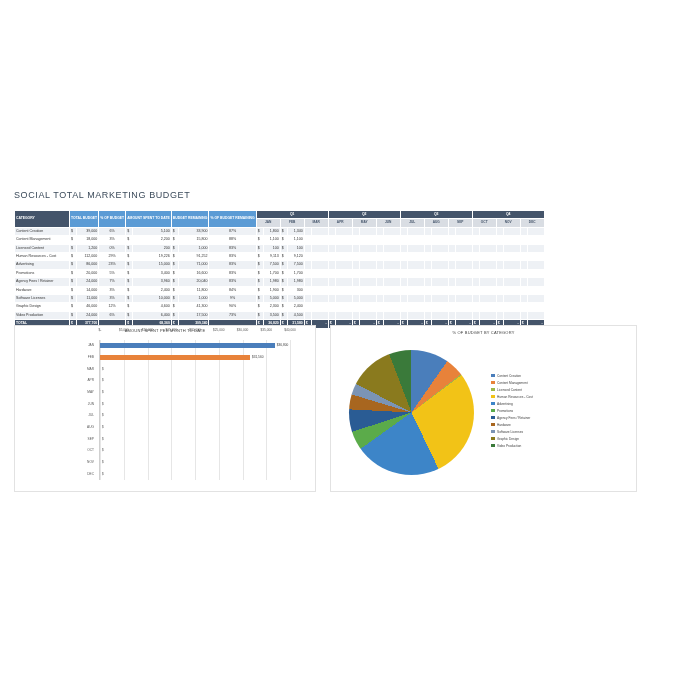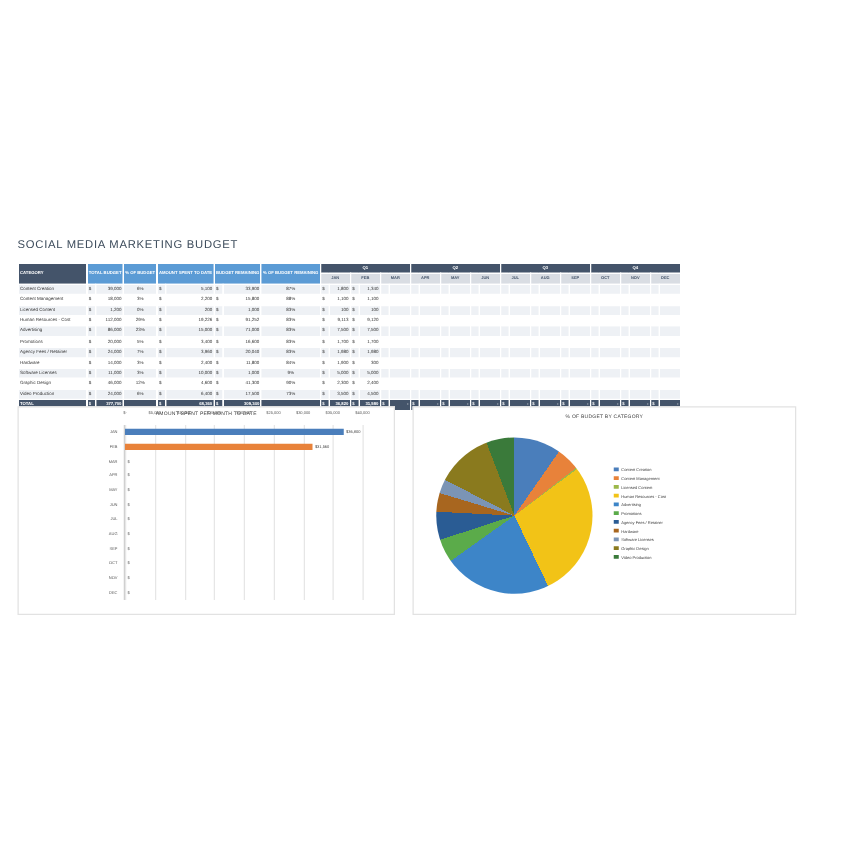--- a/index.html
+++ b/index.html
@@ -204,21 +204,21 @@
     height: 3.5px;
     margin-right: 2.5px;
     flex: 0 0 auto;
   }
 </style>
 </head>
 <body>
 
 <div class="page">
 
-  <div class="sheet-title">SOCIAL MEDIA MARKETING BUDGET</div>
+  <div class="sheet-title">SOCIAL TOTAL MARKETING BUDGET</div>
 
   <table class="budget-table">
     <thead>
       <tr>
         <th class="hdr-dark cat" rowspan="2">CATEGORY</th>
         <th class="hdr-blue colw-budget" colspan="2" rowspan="2">TOTAL BUDGET</th>
         <th class="hdr-blue colw-pct" rowspan="2">% OF BUDGET</th>
         <th class="hdr-blue colw-spent" colspan="2" rowspan="2">AMOUNT SPENT TO DATE</th>
         <th class="hdr-blue colw-rem" colspan="2" rowspan="2">BUDGET REMAINING</th>
         <th class="hdr-blue colw-remain" rowspan="2">% OF BUDGET REMAINING</th>

